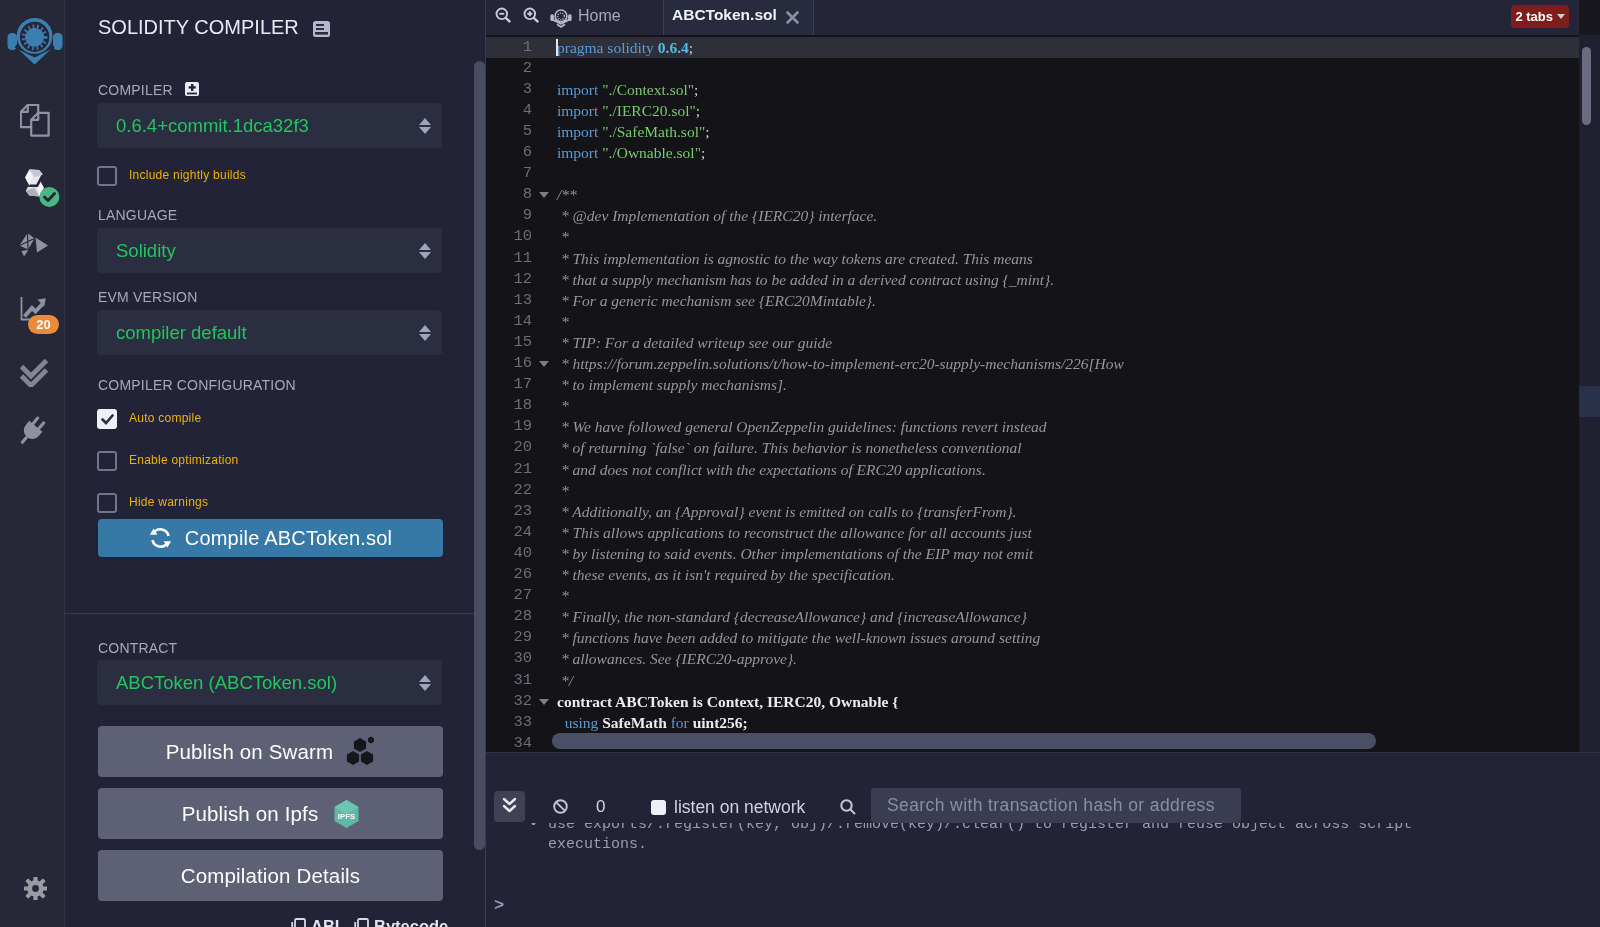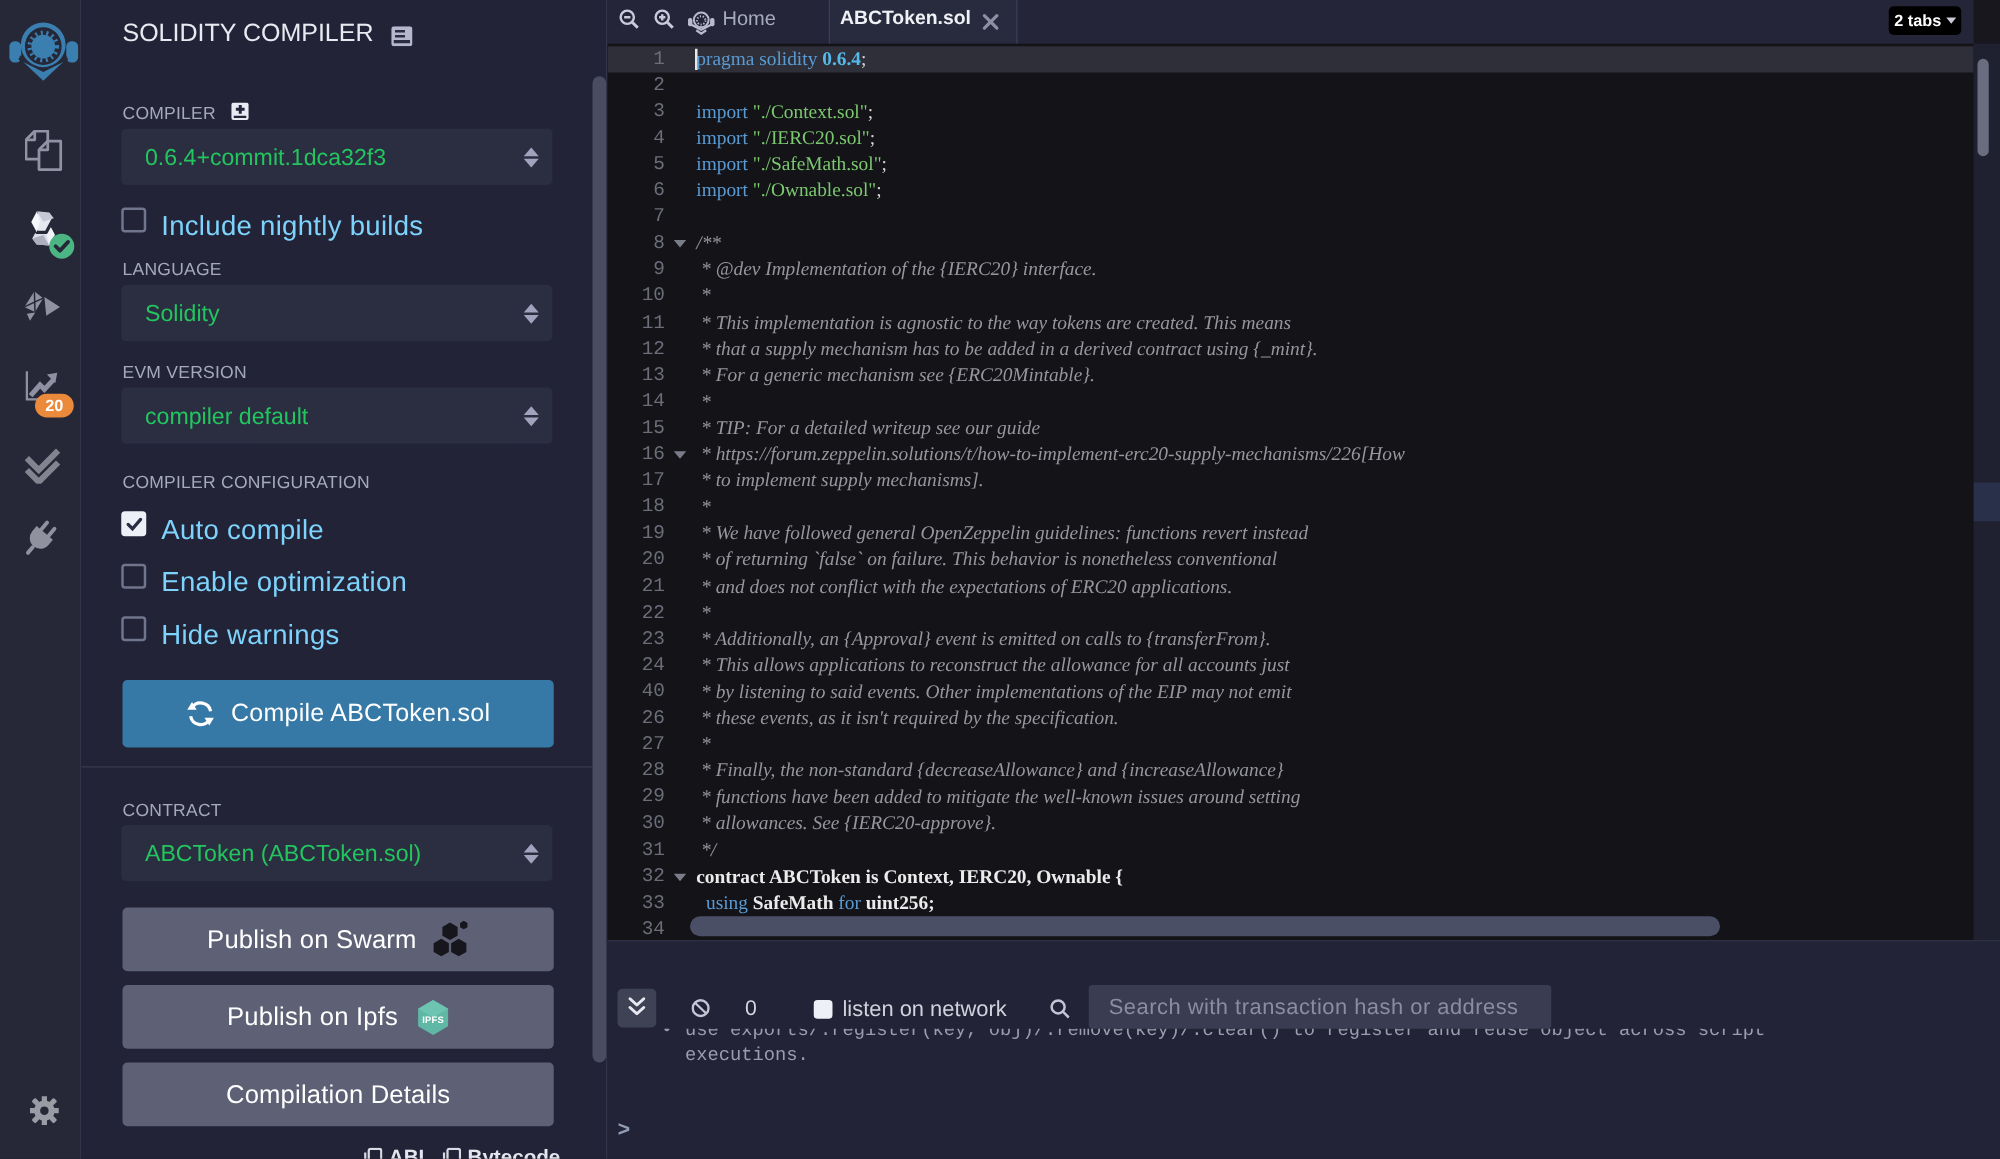--- a/index.html
+++ b/index.html
@@ -9,21 +9,21 @@
 #panel{position:absolute;left:65px;top:0;width:421px;height:927px;background:#222336;border-right:1px solid #3a3d52;overflow:hidden}
 #main{position:absolute;left:486px;top:0;width:1114px;height:927px;background:#222336}
 .lbl{position:absolute;color:#a6a8bb;font-size:14px;letter-spacing:.2px}
 .sel{position:absolute;left:32px;width:345px;height:45px;background:#2b2d41;border-radius:4px;color:#22c55e;font-size:18.5px;line-height:45px;padding-left:19px}
 .sortarr{position:absolute;right:11px;top:0;height:100%;display:flex;flex-direction:column;justify-content:center;gap:2px}
 .sortarr i{display:block;width:0;height:0;border-left:6px solid transparent;border-right:6px solid transparent}
 .sortarr .up{border-bottom:7px solid #9fa3bd}
 .sortarr .dn{border-top:7px solid #9fa3bd}
 .cb{position:absolute;width:20px;height:20px;border:2px solid #70748c;border-radius:3px;background:transparent}
 .cb.on{background:#eef0f8;border-color:#eef0f8}
-.cblbl{position:absolute;color:#7dd3fc;font-size:22px;letter-spacing:.25px}
+.cblbl{position:absolute;color:#eab308;font-size:12px;letter-spacing:.25px}
 .btn{position:absolute;left:33px;width:345px;border-radius:4px;color:#fff;display:flex;align-items:center;justify-content:center}
 #editor{position:absolute;left:0;top:35px;width:1093px;height:717px;background:#131318;overflow:hidden}
 .ln{position:absolute;width:46px;text-align:right;color:#6b6e79;font-family:"Liberation Mono",monospace;font-size:15.5px;line-height:21.1px}
 .cl{position:absolute;left:71px;white-space:pre;font-family:Liberation Serif, serif;font-size:15.5px;line-height:21.1px;color:#d6d6d6}
 .k{color:#5a9bd4}.s{color:#7cc86f}.n{color:#55b8ea;font-weight:bold}
 .c{color:#96979c;font-style:italic}.w{color:#ebebeb;font-weight:bold}
 .fold{position:absolute;width:0;height:0;border-left:5px solid transparent;border-right:5px solid transparent;border-top:6px solid #7a7d88}
 #term{position:absolute;left:0;top:752px;width:1114px;height:175px;background:#222336;border-top:1px solid #2e3044}
 .mono{font-family:"Liberation Mono",monospace}
 </style></head>
@@ -132,21 +132,21 @@
 <div class="lbl" style="left:33px;top:377px">COMPILER CONFIGURATION</div>
 <div class="cb on" style="left:32px;top:409px"></div>
 <svg class="abs" style="left:36px;top:414px" width="13" height="11" viewBox="0 0 13 11">
       <path d="M1.5 5.5 L5 9 L11.5 1.5" fill="none" stroke="#2b2d42" stroke-width="2.6" stroke-linecap="round"></path>
     </svg>
 <div class="cblbl" style="left:64px;top:411px">Auto compile</div>
 <div class="cb" style="left:32px;top:451px"></div>
 <div class="cblbl" style="left:64px;top:453px">Enable optimization</div>
 <div class="cb" style="left:32px;top:493px"></div>
 <div class="cblbl" style="left:64px;top:495px">Hide warnings</div>
-<div class="btn" style="top:544px;height:54px;background:#3779a6;font-size:20px;letter-spacing:.2px">
+<div class="btn" style="top:519px;height:38px;background:#3779a6;font-size:20px;letter-spacing:.2px">
       <svg width="23" height="22" viewBox="0 0 23 22" style="flex:none">
 <g fill="none" stroke="#fff" stroke-width="2.6">
 <path d="M19.5 9 A 8.2 8.2 0 0 0 4.5 6.2"></path>
 <path d="M3.5 13 A 8.2 8.2 0 0 0 18.5 15.8"></path>
 </g>
 <polygon points="0.8,7.8 8.3,7.8 4.6,1.6" fill="#fff"></polygon>
 <polygon points="14.6,14.2 22.1,14.2 18.4,20.4" fill="#fff"></polygon>
 </svg>
       <span style="margin-left:13px">Compile ABCToken.sol</span>
     </div>
@@ -220,21 +220,21 @@
 </svg>
 <div class="abs" style="left:92px;top:7px;color:#a7a9bc;font-size:16px">Home</div>
 <div class="abs" style="left:177px;top:0;width:151px;height:35px;background:#282a3e;border-left:1px solid #3b3e55;border-right:1px solid #3b3e55"></div>
 <div class="abs" style="left:186px;top:6px;color:#f0f1f5;font-size:15.5px;font-weight:bold">ABCToken.sol</div>
 <svg class="abs" style="left:299px;top:10px" width="15" height="15" viewBox="0 0 15 15">
         <g stroke="#8d90a5" stroke-width="2.6" stroke-linecap="round">
           <path d="M2.5 2.5 L12.5 12.5"></path>
           <path d="M12.5 2.5 L2.5 12.5"></path>
         </g>
       </svg>
-<div class="abs" style="left:1025px;top:5px;width:58px;height:23px;background:#000000;border-radius:4px;color:#fff;font-size:13px;font-weight:bold;text-align:center;line-height:23px">2 tabs <span style="display:inline-block;width:0;height:0;border-left:4px solid transparent;border-right:4px solid transparent;border-top:5px solid #c9cbd8;vertical-align:2px"></span></div>
+<div class="abs" style="left:1025px;top:5px;width:58px;height:23px;background:#7f1d1d;border-radius:4px;color:#fff;font-size:13px;font-weight:bold;text-align:center;line-height:23px">2 tabs <span style="display:inline-block;width:0;height:0;border-left:4px solid transparent;border-right:4px solid transparent;border-top:5px solid #c9cbd8;vertical-align:2px"></span></div>
 </div>
     <div id="editor">
       <div class="abs" style="left:0;top:1.5px;width:1093px;height:21.1px;background:#2e2f39"></div>
       <div class="ln" style="left:0;top:1.5px">1</div>
       <div class="cl" style="top:1.5px"><span class="k">pragma solidity </span><span class="n">0.6.4</span>;</div>
       <div class="ln" style="left:0;top:22.6px">2</div>
       <div class="ln" style="left:0;top:43.7px">3</div>
       <div class="cl" style="top:43.7px"><span class="k">import </span><span class="s">"./Context.sol"</span>;</div>
       <div class="ln" style="left:0;top:64.8px">4</div>
       <div class="cl" style="top:64.8px"><span class="k">import </span><span class="s">"./IERC20.sol"</span>;</div>

